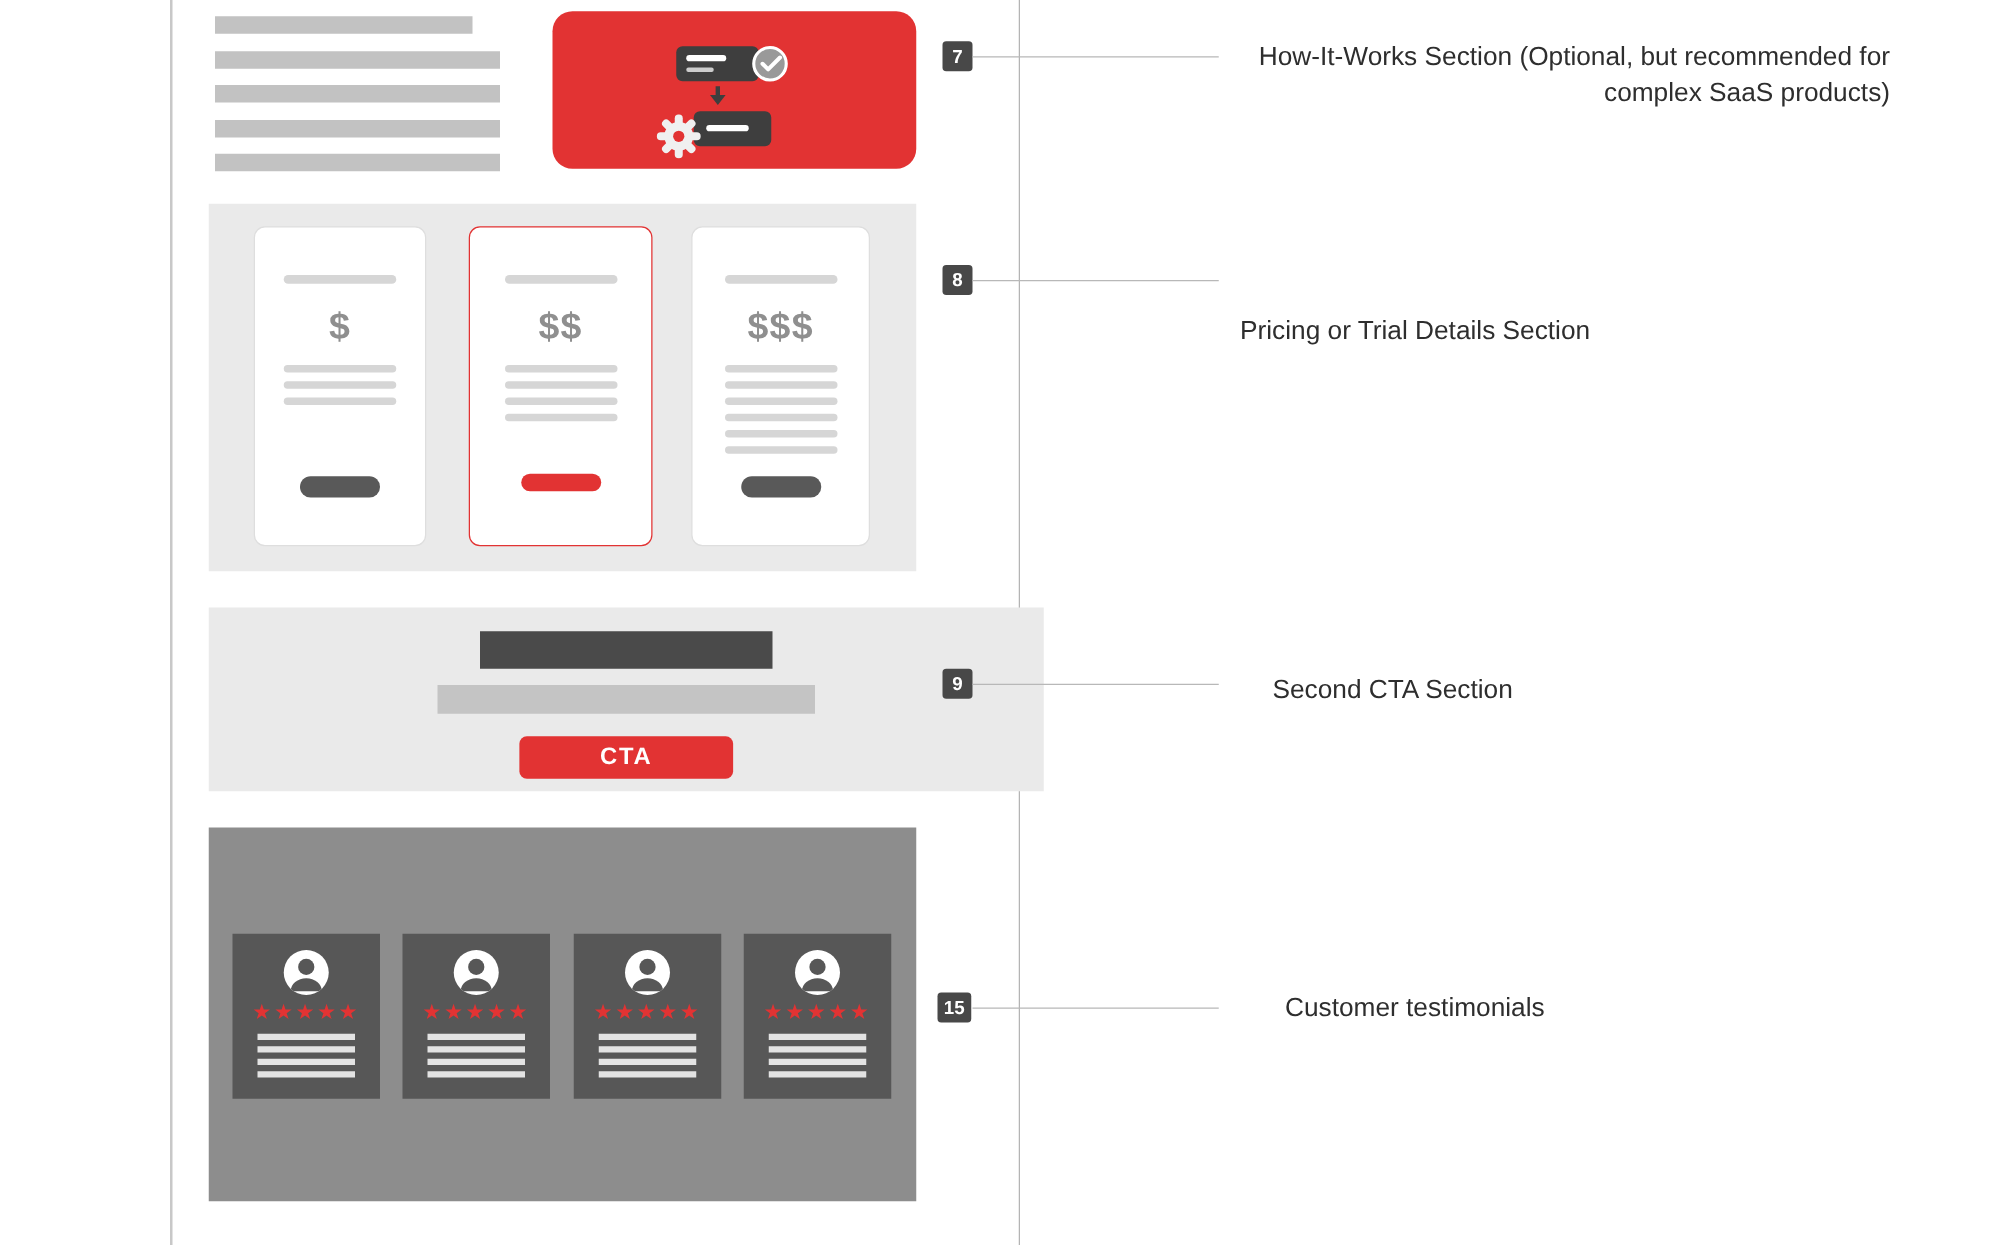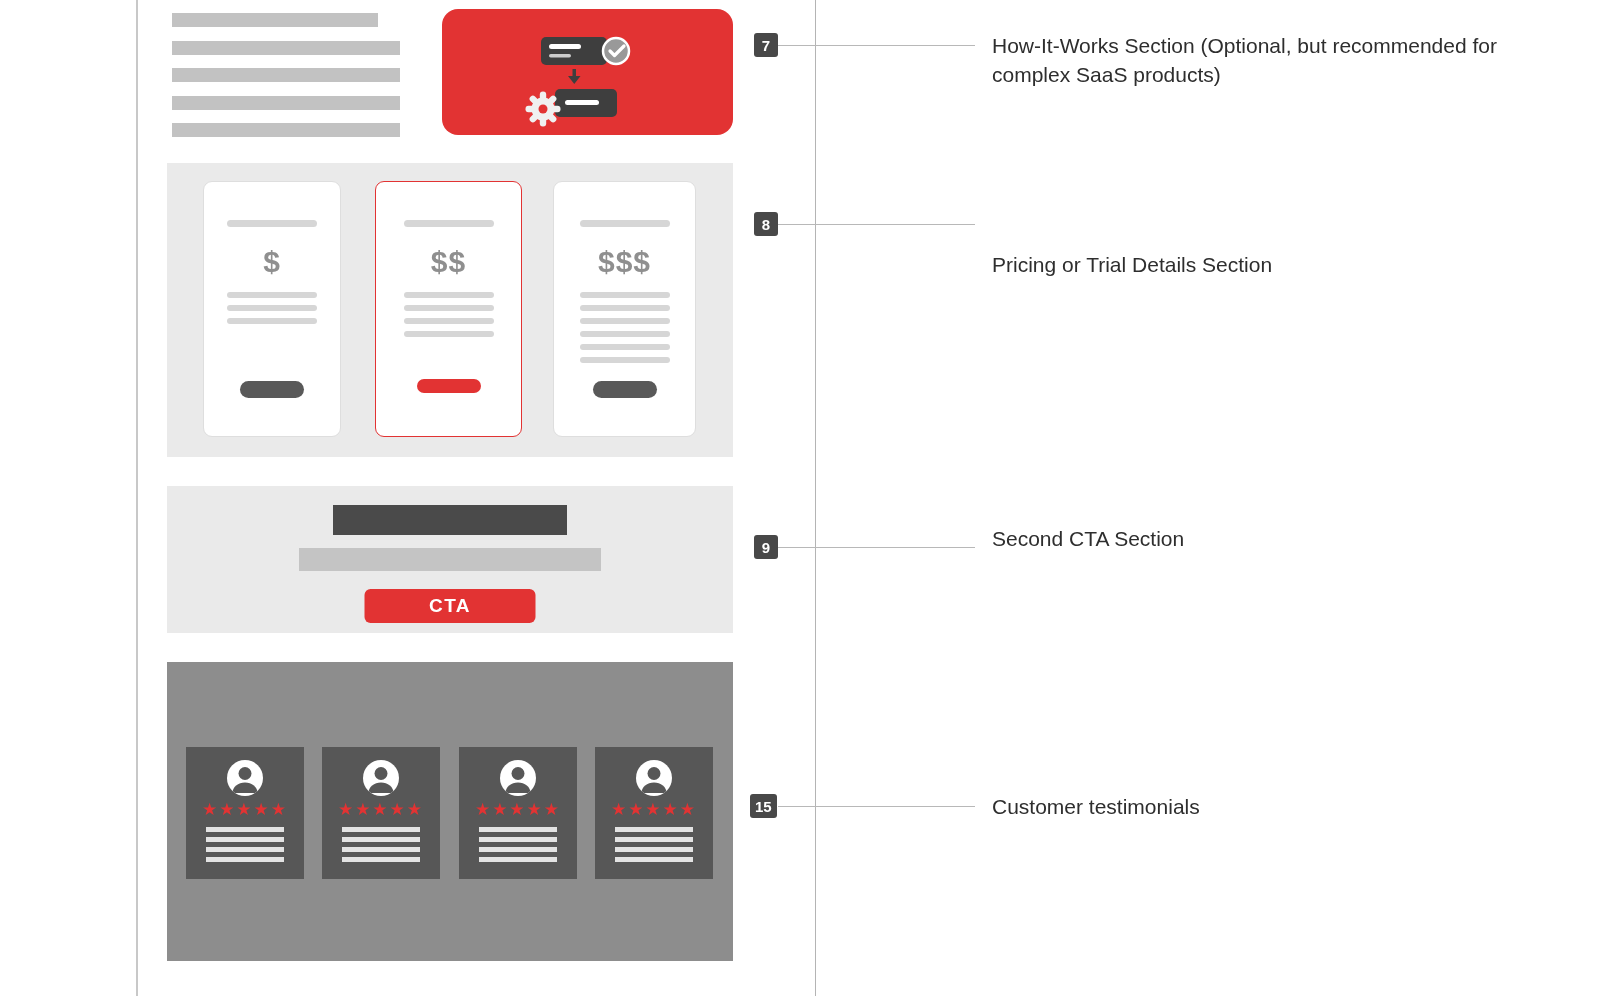--- a/index.html
+++ b/index.html
@@ -46,21 +46,21 @@
   .pcard.c3{left:386px;width:143px;}
   .topline{width:90px;height:7px;background:var(--card-line);border-radius:3.5px;}
   .price{margin-top:18px;font-size:30px;font-weight:600;color:var(--price-gray);letter-spacing:1px;line-height:34px;}
   .plines{margin-top:13px;display:flex;flex-direction:column;gap:7px;align-items:center;}
   .pline{width:90px;height:6px;background:var(--card-line);border-radius:3px;}
   .pbtn{position:absolute;bottom:38px;left:50%;transform:translateX(-50%);
     width:64px;height:17px;border-radius:8.5px;background:var(--button-dark);}
   .pcard.c2 .pbtn{background:var(--red);height:14px;border-radius:7px;bottom:43px;}
 
   
-  .ctasec{position:absolute;left:167px;top:486px;width:566px;height:147px;background:var(--section-bg);}
+  .ctasec{position:absolute;left:167px;top:486px;width:668px;height:147px;background:var(--section-bg);}
   .bar{position:absolute;left:50%;transform:translateX(-50%);}
   .bar-dark{top:19px;width:234px;height:30px;background:var(--dark);}
   .bar-light{top:62px;width:302px;height:23px;background:#c4c4c4;}
   .cta-btn{position:absolute;left:50%;transform:translateX(-50%);top:103px;width:171px;height:34px;
     background:var(--red);border:none;border-radius:6px;color:#fff;font-weight:bold;
     font-size:19px;letter-spacing:1.5px;font-family:inherit;}
 
   
   .testsec{position:absolute;left:167px;top:662px;width:566px;height:299px;background:var(--testimonial-bg);}
   .tcard{position:absolute;top:85px;width:118px;height:132px;background:var(--testimonial-card);
@@ -230,34 +230,34 @@
         <div class="tline2"></div>
         <div class="tline2"></div>
         <div class="tline2"></div>
       </div>
     </div>
   </section>
 
   <div>
     <div class="badge" style="left:754px;top:33px;">7</div>
     <div class="connector" style="top:45px;"></div>
-    <div class="ann-label wide" style="top:31px;">How-It-Works Section (Optional, but recommended for complex SaaS products)</div>
+    <div class="ann-label wide" style="top:31px;text-align:right;">How-It-Works Section (Optional, but recommended for complex SaaS products)</div>
   </div>
 
   <div>
     <div class="badge" style="left:754px;top:212px;">8</div>
     <div class="connector" style="top:224px;"></div>
     <div class="ann-label" style="top:210px;margin-top:40px;">Pricing or Trial Details Section</div>
   </div>
 
   <div>
     <div class="badge" style="left:754px;top:535px;">9</div>
     <div class="connector" style="top:547px;"></div>
-    <div class="ann-label" style="top:524px;">Second CTA Section</div>
+    <div class="ann-label" style="top:537px;margin-left:26px;">Second CTA Section</div>
   </div>
 
   <div>
     <div class="badge" style="left:750px;top:794px;">15</div>
     <div class="connector" style="top:806px;"></div>
-    <div class="ann-label" style="top:792px;">Customer testimonials</div>
+    <div class="ann-label" style="top:792px;margin-left:36px;">Customer testimonials</div>
   </div>
 
 </div>
 
 </body></html>

